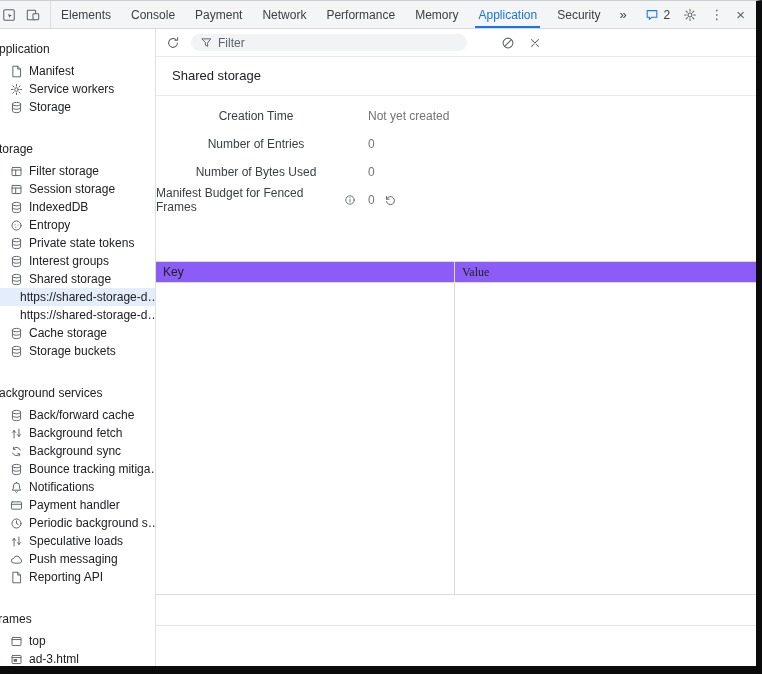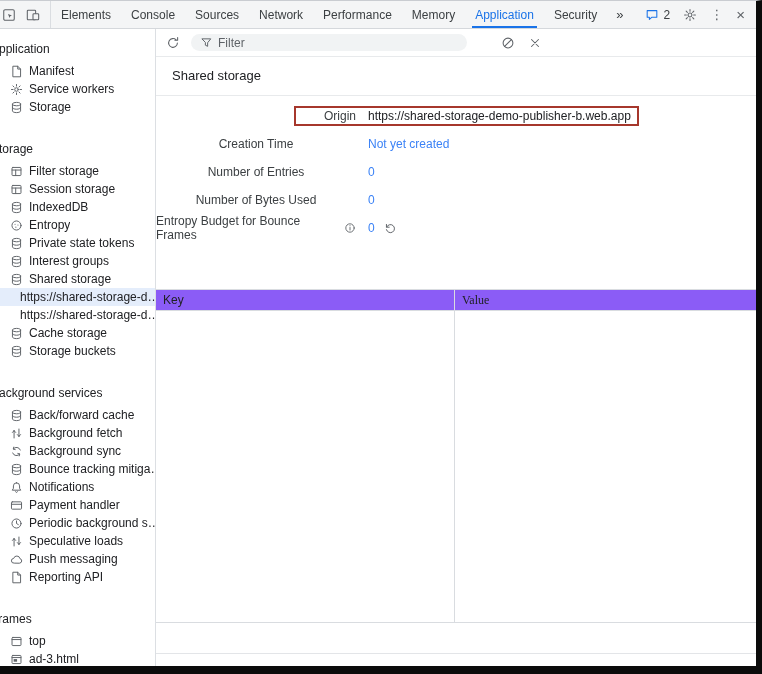--- a/index.html
+++ b/index.html
@@ -56,21 +56,21 @@
   .filter-box input::placeholder { color:#5f6368; }
   .toolbar .gap { width:14px; flex:none; }
 
   .report-header { padding:11px 16px 12px; border-bottom:1px solid #e8eaec; }
   .report-header h2 { margin:0; font-size:13px; font-weight:400; color:#202124; }
 
   .fields { padding-top:11px; }
   .field-row { display:flex; align-items:center; height:18px; margin-bottom:10px; }
   .field-label { flex:none; width:200px; display:flex; justify-content:center;
                  align-items:center; gap:5px; color:#3c4043; }
-  .field-value { margin-left:12px; display:flex; align-items:center; gap:9px; color:#3b82f6; }
+  .field-value { margin-left:12px; display:flex; align-items:center; gap:9px; color:#737373; }
   .field-row .icon { width:13px; height:13px; }
 
   .hl-spacer { flex:none; width:138px; }
   .hl-wrap { display:flex; align-items:center; border:2px solid var(--origin-highlight,#a6372c);
              padding:1px 6px; }
   .hl-label { flex:none; width:54px; text-align:right; color:#3c4043; }
   .hl-value { margin-left:12px; color:#202124; white-space:nowrap; }
 
   .grid { margin-top:42px; border-top:1px solid #d9dce0; }
   .grid-header { display:flex; height:21px; border-bottom:1px solid #d9dce0; background:#8b5cf6; }
@@ -97,21 +97,21 @@
       <span class="icon">
           <svg viewBox="0 0 16 16" width="14" height="14" fill="none" stroke="#5f6368" stroke-width="1.2" stroke-linecap="round" stroke-linejoin="round">
             <rect x="1.5" y="2.5" width="9.5" height="11" rx="1"></rect>
             <rect x="8" y="6.5" width="6.5" height="7" rx="1" fill="#f4f5f6"></rect>
           </svg>
         </span>
     </div>
     <nav class="tabs" id="tabs">
         <span class="tab">Elements</span>
         <span class="tab">Console</span>
-        <span class="tab">Sources</span>
+        <span class="tab">Payment</span>
         <span class="tab">Network</span>
         <span class="tab">Performance</span>
         <span class="tab">Memory</span>
         <span class="tab active">Application</span>
         <span class="tab">Security</span>
       </nav>
     <span class="tab-overflow">»</span>
     <div class="tabbar-right">
       <span class="issues-counter">
         <span class="icon">
@@ -413,27 +413,20 @@
               <path d="M4 4l8 8M12 4l-8 8"></path>
             </svg>
           </span>
       </div>
 
       <div class="report-header">
         <h2>Shared storage</h2>
       </div>
 
       <div class="fields" id="fields">
-          <div class="field-row highlighted">
-            <span class="hl-spacer"></span>
-            <span class="hl-wrap">
-              <span class="hl-label">Origin</span>
-              <span class="hl-value">https://shared-storage-demo-publisher-b.web.app</span>
-            </span>
-          </div>
           <div class="field-row">
             <span class="field-label">
               <span>Creation Time</span>
             </span>
             <span class="field-value">
               <span>Not yet created</span>
             </span>
           </div>
           <div class="field-row">
             <span class="field-label">
@@ -446,21 +439,21 @@
           <div class="field-row">
             <span class="field-label">
               <span>Number of Bytes Used</span>
             </span>
             <span class="field-value">
               <span>0</span>
             </span>
           </div>
           <div class="field-row">
             <span class="field-label">
-              <span>Entropy Budget for Bounce Frames</span>
+              <span>Manifest Budget for Fenced Frames</span>
               <span class="icon">
                 <svg viewBox="0 0 16 16" width="12" height="12" fill="none" stroke="#5f6368" stroke-width="1.2" stroke-linecap="round" stroke-linejoin="round">
                   <circle cx="8" cy="8" r="5.6"></circle>
                   <path d="M8 7.3v3.4"></path>
                   <circle cx="8" cy="5" r=".8" fill="#5f6368" stroke="none"></circle>
                 </svg>
               </span>
             </span>
             <span class="field-value">
               <span>0</span>

